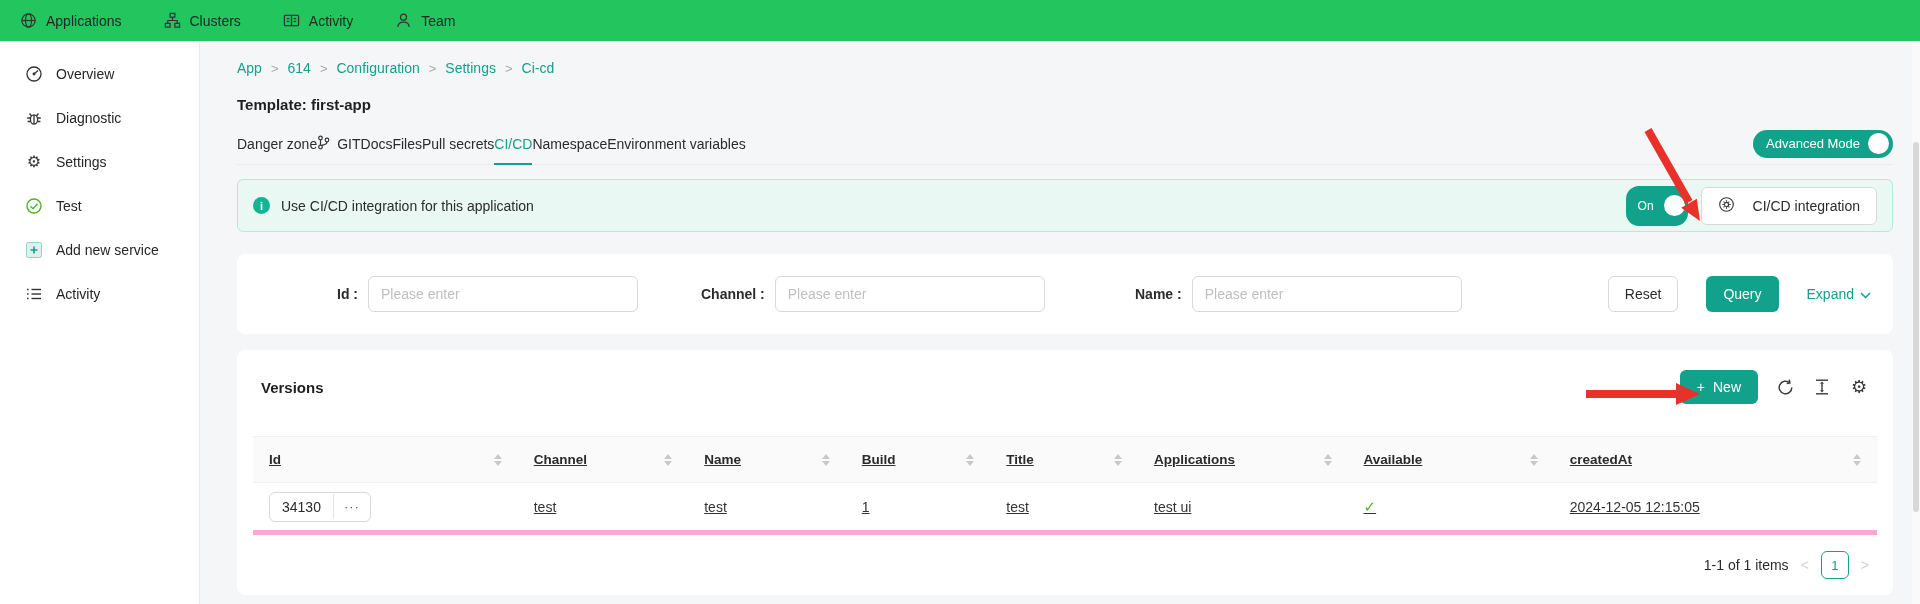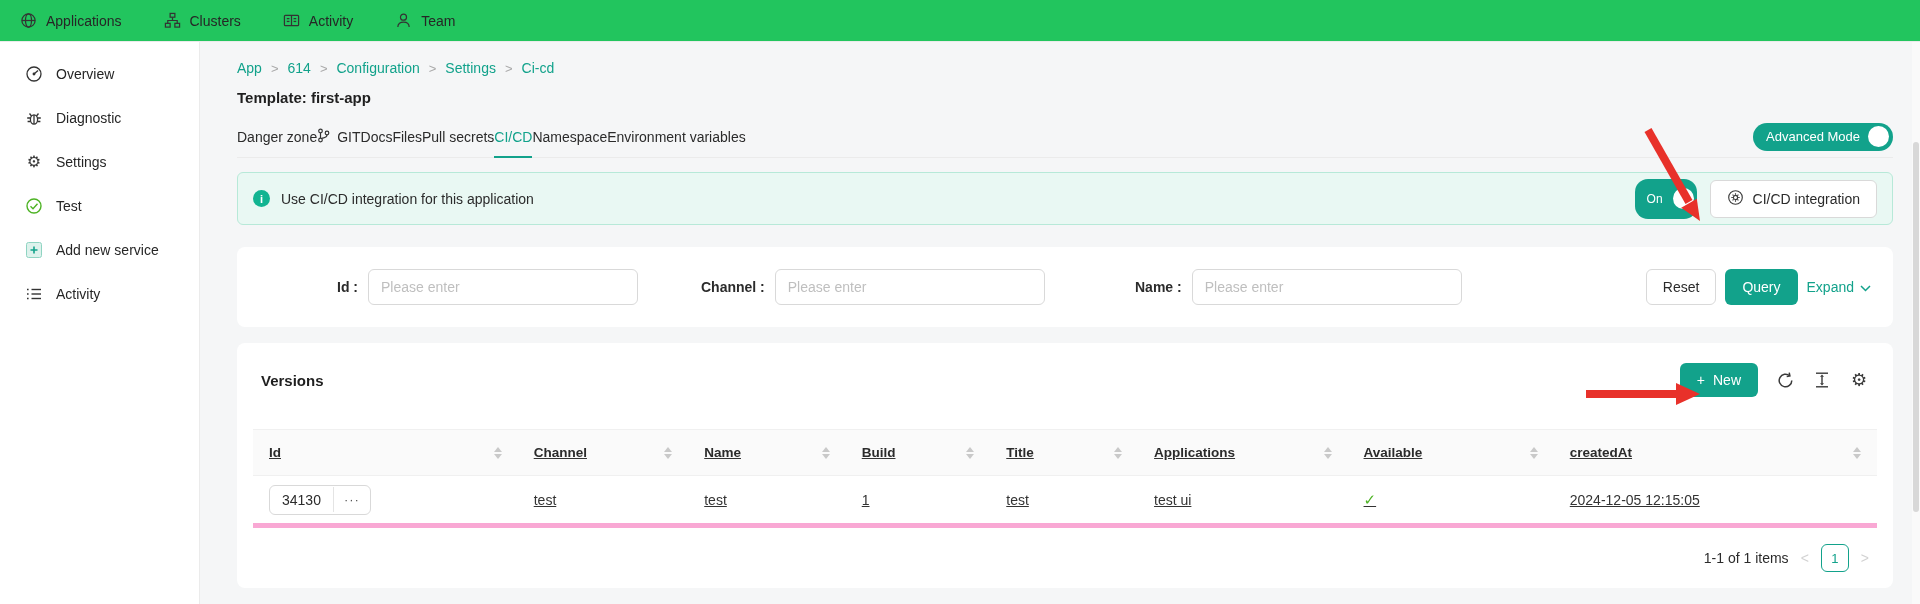--- a/index.html
+++ b/index.html
@@ -19,21 +19,21 @@
                font-size:14px; color:#262626; cursor:pointer; }
   .side-item .ic { width:18px; height:18px; display:flex; align-items:center; justify-content:center; }
   .glyph-gear { font-size:16px; color:#3a3a3a; line-height:1; font-family:"DejaVu Sans", sans-serif; }
 
   .main { flex:1; position:relative; padding:0 27px 0 37px; background:#f5f6f7; }
 
   
   .breadcrumb { margin-top:18px; font-size:14px; display:flex; align-items:center; gap:9px; }
   .crumb { color:#12a28b; cursor:pointer; }
   .crumb-sep { color:#a8a8a8; font-size:13px; }
-  .template-title { margin-top:13px; font-size:15px; font-weight:bold; color:#1f1f1f; }
+  .template-title { margin-top:20px; font-size:15px; font-weight:bold; color:#1f1f1f; }
 
   
   .tabs-row { margin-top:10px; height:42px; border-bottom:1px solid #ebebeb;
               display:flex; align-items:center; justify-content:space-between; }
   .tabs { display:flex; height:100%; align-items:center; }
   .tab { position:relative; height:100%; display:flex; align-items:center; gap:7px;
          font-size:14px; color:#2b2b2b; cursor:pointer; }
   .tab.active { color:#12a28b; }
   .tab.active::after { content:""; position:absolute; left:0; right:0; bottom:-1px; height:2px; background:#12a28b; }
 
@@ -49,33 +49,33 @@
   .banner-left { display:flex; align-items:center; gap:11px; font-size:14px; color:#2b2b2b; }
   .info-dot { width:17px; height:17px; border-radius:50%; background:#12b491; color:#fff;
               font-size:11px; font-weight:bold; display:flex; align-items:center; justify-content:center;
               font-style:normal; }
   .banner-right { display:flex; align-items:center; gap:13px; }
   .switch-on { height:40px; min-width:62px; border-radius:13px; background:#12a28b; color:#fff;
                display:flex; align-items:center; justify-content:space-between;
                padding:0 3px 0 12px; font-size:12px; cursor:pointer; }
   .switch-knob { width:21px; height:21px; border-radius:50%; background:#fff; }
   .cicd-btn { height:38px; background:#fff; border:1px solid #d9d9d9; border-radius:6px;
-              display:flex; align-items:center; gap:9px; padding:0 16px; font-size:14px;
+              display:flex; align-items:center; gap:18px; padding:0 16px; font-size:14px;
               color:#2b2b2b; cursor:pointer; }
 
   
   .filter-card { margin-top:22px; height:80px; background:#fff; border-radius:8px; position:relative; }
   .f-group { position:absolute; top:22px; display:flex; align-items:center; gap:10px; }
   .f-label { font-size:14px; color:#2b2b2b; font-weight:bold; white-space:nowrap; }
   .f-input { width:270px; height:36px; border:1px solid #d9d9d9; border-radius:6px;
              padding:0 12px; font-size:14px; color:#333; outline:none;
              font-family:"Liberation Sans", sans-serif; }
   .f-input::placeholder { color:#bfbfbf; }
   .g-id { left:100px; } .g-channel { left:464px; } .g-name { left:898px; }
-  .f-actions { position:absolute; top:22px; right:22px; display:flex; align-items:center; gap:9px; }
+  .f-actions { position:absolute; top:22px; right:22px; display:flex; align-items:center; gap:28px; }
   .btn { height:36px; border-radius:6px; font-size:14px; display:flex; align-items:center;
          justify-content:center; cursor:pointer; padding:0 16px; border:1px solid transparent; }
   .btn-plain { background:#fff; border-color:#d9d9d9; color:#2b2b2b; }
   .btn-primary { background:#12a28b; color:#fff; }
   .expand-link { display:flex; align-items:center; gap:6px; color:#12a28b; font-size:14px; cursor:pointer; }
 
   
   .versions-card { margin-top:16px; background:#fff; border-radius:8px; padding:20px 16px 16px; }
   .v-header { display:flex; align-items:center; justify-content:space-between; padding:0 8px; }
   .v-title { font-size:15px; font-weight:bold; color:#1f1f1f; }

